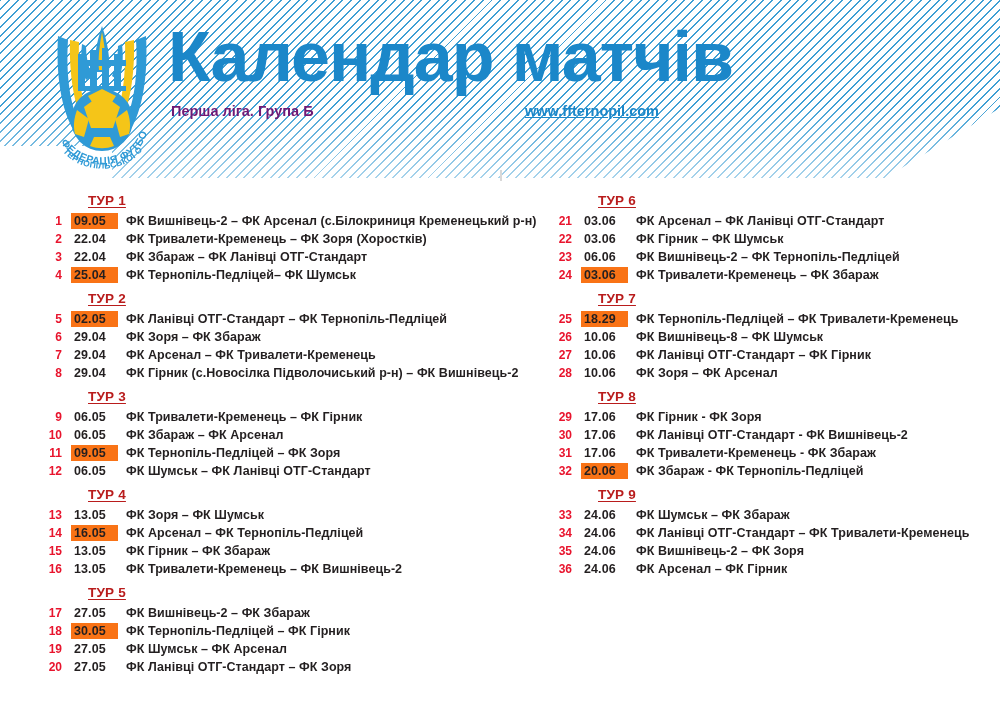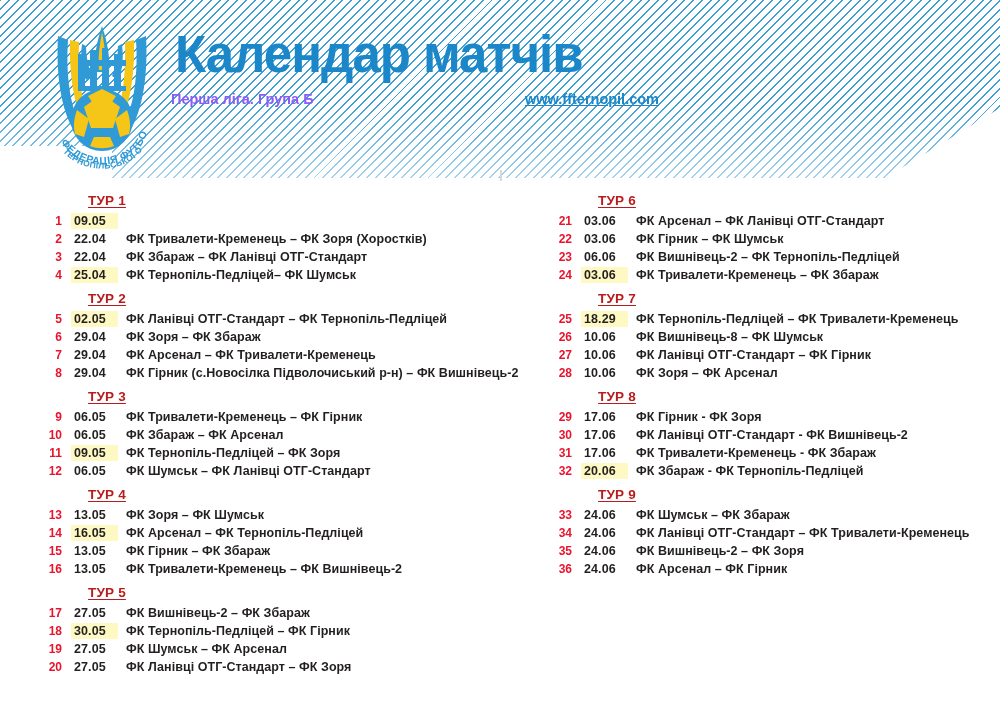--- a/index.html
+++ b/index.html
@@ -59,40 +59,40 @@
 
   
   #title-block {
     position: absolute;
     left: 168px;
     top: 22px;
     width: 720px;
   }
   #main-title {
     font-family: "Liberation Sans", sans-serif;
-    font-size: 51px;
+    font-size: 70px;
     font-weight: bold;
     color: #1b87c9;
     letter-spacing: -1px;
     line-height: 1;
-    margin: 7px;
+    margin: 0;
     white-space: nowrap;
   }
   #subtitle-row {
     position: relative;
     margin-top: 11px;
     height: 20px;
   }
   #subtitle {
     position: absolute;
     left: 3px;
     top: 0;
     font-size: 14.5px;
     font-weight: bold;
-    color: #8b5cf6;
+    color: #701a75;
     white-space: nowrap;
   }
   #site-url {
     position: absolute;
     left: 357px;
     top: 0;
     font-size: 14.5px;
     font-weight: bold;
     color: #1b87c9;
     text-decoration: underline;
@@ -155,21 +155,21 @@
     width: 47px;
     flex: 0 0 auto;
     font-size: 12.5px;
     font-weight: bold;
     color: #231f20;
     text-align: left;
     padding: 1px 3px 1px 3px;
     box-sizing: border-box;
     letter-spacing: 0.1px;
   }
-  .m-date.hl { background: #fef9c3; }
+  .m-date.hl { background: #f97316; }
   .m-teams {
     margin-left: 8px;
     font-size: 12.5px;
     font-weight: bold;
     color: #231f20;
     white-space: nowrap;
     letter-spacing: 0.05px;
   }
 </style>
 </head>
@@ -236,20 +236,21 @@
 
 <div id="artifact"></div>
 
 <div id="schedule">
   <div class="column" id="col-left">
       <div class="round">
         <div class="round-title">ТУР 1</div>
         <div class="match">
           <span class="m-num">1</span>
           <span class="m-date hl">09.05</span>
+          <span class="m-teams">ФК Вишнівець-2 – ФК Арсенал (с.Білокриниця Кременецький р-н)</span>
         </div>
         <div class="match">
           <span class="m-num">2</span>
           <span class="m-date">22.04</span>
           <span class="m-teams">ФК Тривалети-Кременець – ФК Зоря (Хоростків)</span>
         </div>
         <div class="match">
           <span class="m-num">3</span>
           <span class="m-date">22.04</span>
           <span class="m-teams">ФК Збараж – ФК Ланівці ОТГ-Стандарт</span>

